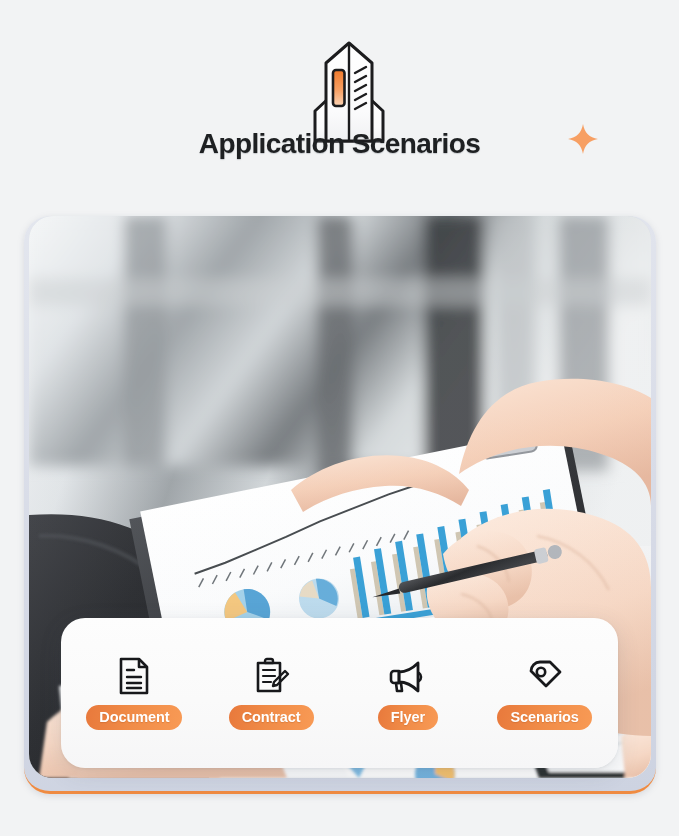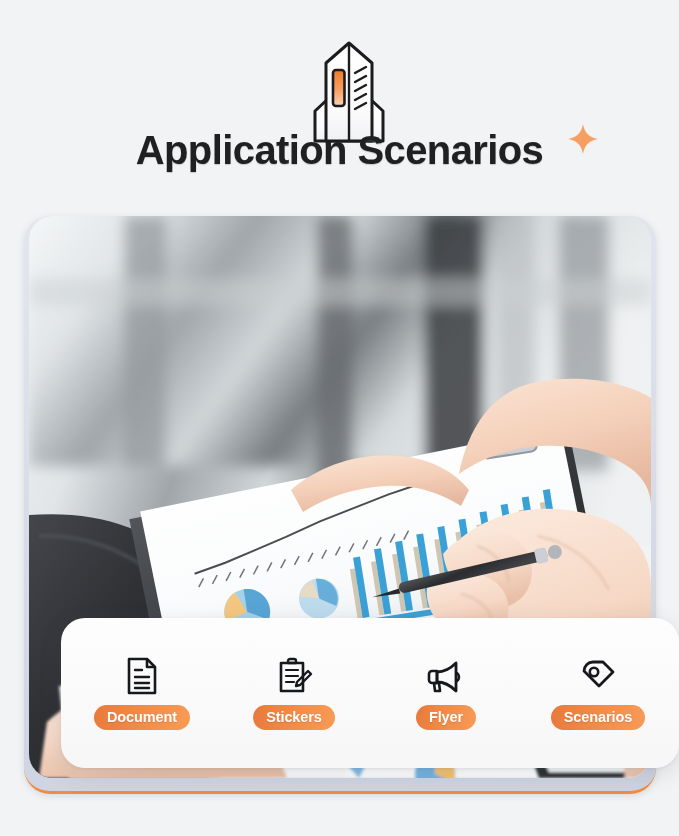--- a/index.html
+++ b/index.html
@@ -30,21 +30,21 @@
     width: 106px;
     height: 108px;
   }
 
   .page-title {
     position: absolute;
     left: 0;
     top: 128px;
     width: 679px;
     text-align: center;
-    font-size: 40px;
+    font-size: 28px;
     font-weight: bold;
     letter-spacing: -0.6px;
     color: #1e2022;
     text-shadow: 0 1px 1px rgba(120,125,135,0.35);
   }
 
   .sparkle {
     position: absolute;
     left: 566px;
     top: 122px;
@@ -84,21 +84,21 @@
     background: #cfd6dc;
   }
 
   .photo svg { display: block; width: 100%; height: 100%; }
 
   
   .cat-card {
     position: absolute;
     left: 37px;
     top: 402px;
-    width: 618px;
+    width: 557px;
     height: 150px;
     background: linear-gradient(180deg, #fdfdfd 0%, #fafafa 55%, #f6f6f7 100%);
     border-radius: 24px;
     box-shadow: 0 6px 22px rgba(80,86,100,0.16), 0 1px 3px rgba(80,86,100,0.10);
     display: flex;
     align-items: center;
     justify-content: space-around;
     padding: 0 5px;
   }
 
@@ -477,21 +477,21 @@
           <path d="M6 6 H28 V34 H6 Z" fill="none" stroke="#17181b" stroke-width="2.6" stroke-linejoin="round"></path>
           <path d="M13 6 V4 A2 2 0 0 1 15 2 H19 A2 2 0 0 1 21 4 V6 Z" fill="none" stroke="#17181b" stroke-width="2.4" stroke-linejoin="round"></path>
           <g stroke="#17181b" stroke-width="2.2" stroke-linecap="round">
             <line x1="11" y1="13" x2="23" y2="13"></line>
             <line x1="11" y1="19" x2="23" y2="19"></line>
             <line x1="11" y1="25" x2="19" y2="25"></line>
           </g>
           <path d="M33 14 L36 17 L25 28 L21 29 L22 25 Z" fill="none" stroke="#17181b" stroke-width="2.4" stroke-linejoin="round"></path>
         </svg>
       </span>
-      <span class="cat-badge">Stickers</span>
+      <span class="cat-badge">Contract</span>
     </div>
 
 
     <div class="cat-item">
       <span class="cat-icon">
         <svg viewBox="0 0 40 36" width="40" height="36">
           <path d="M30 5 C24 11 17 14 11 14 L11 24 C17 24 24 27 30 33 Z" fill="none" stroke="#17181b" stroke-width="2.8" stroke-linejoin="round"></path>
           <path d="M11 13 H6 A3 3 0 0 0 3 16 V22 A3 3 0 0 0 6 25 H11 Z" fill="none" stroke="#17181b" stroke-width="2.6" stroke-linejoin="round"></path>
           <path d="M31 15 A5 5 0 0 1 31 23" fill="none" stroke="#17181b" stroke-width="2.6" stroke-linecap="round"></path>
           <path d="M8 25 L9 33 H14 L13 25 Z" fill="none" stroke="#17181b" stroke-width="2.6" stroke-linejoin="round"></path>

